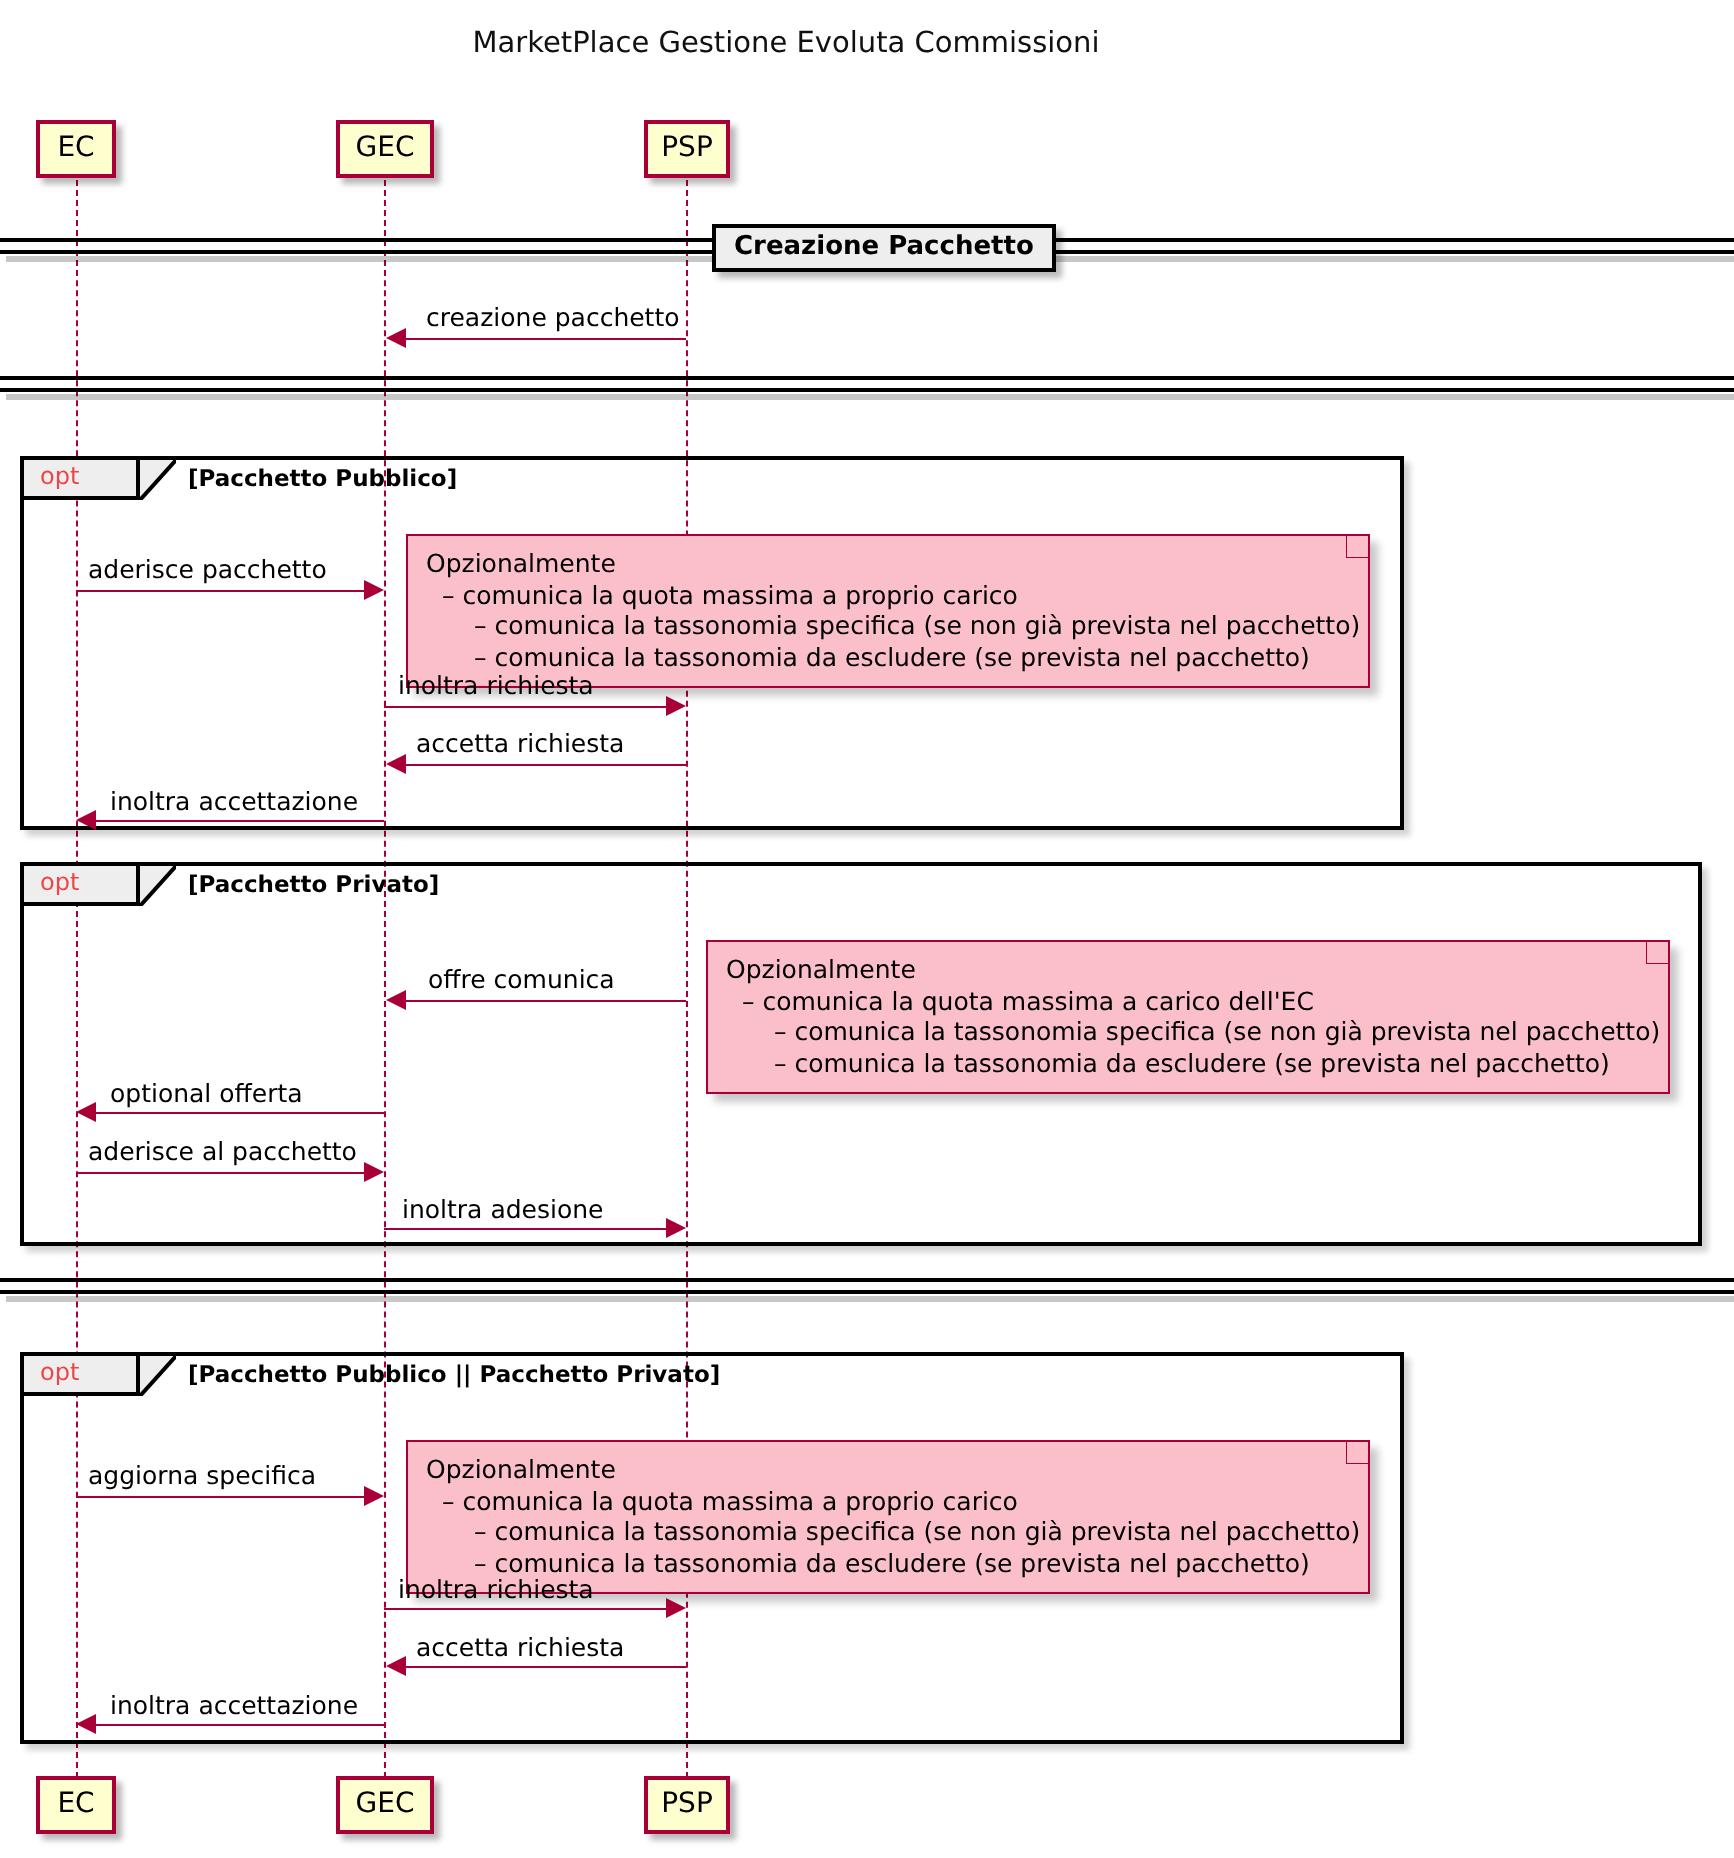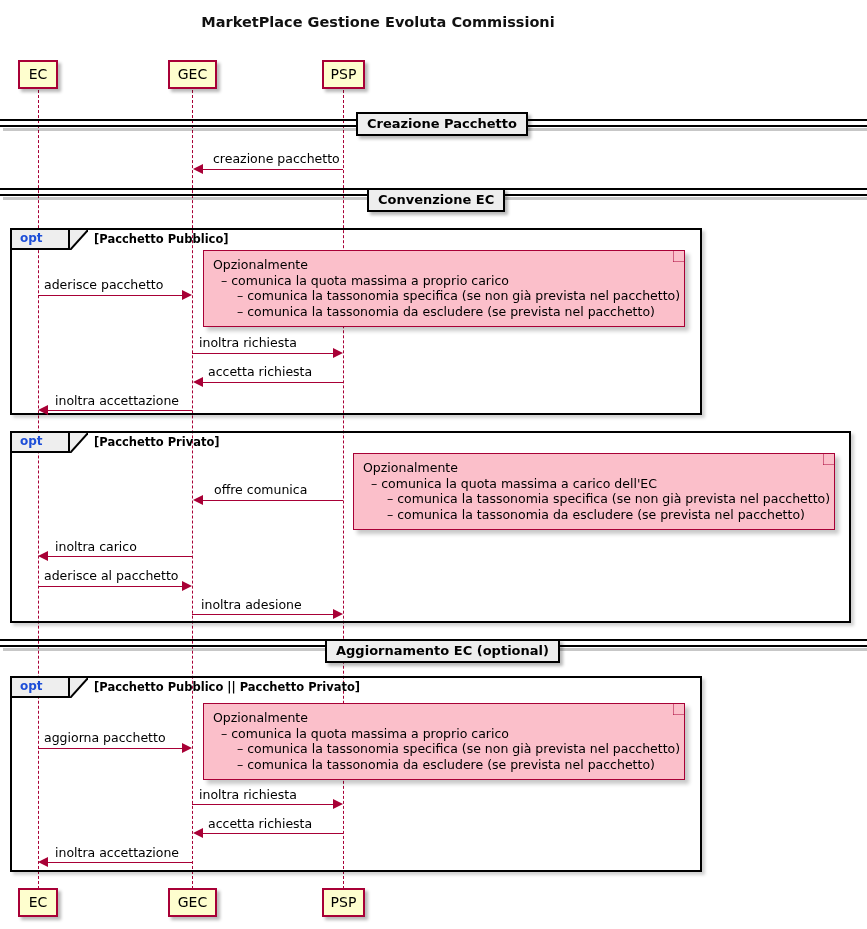--- a/index.html
+++ b/index.html
@@ -17,26 +17,26 @@
   #canvas {
     position: absolute;
     left: 0; top: 0;
     width: 867px;
     height: 929px;
   }
 
   
   .diagram-title {
     position: absolute;
-    left: 0;
+    left: 15px;
     top: 14px;
     width: 756px;
     text-align: center;
     font-size: 14.5px;
-    font-weight: bold;
+    font-weight: normal;
     color: #111111;
     letter-spacing: 0px;
   }
 
   
   .participant {
     position: absolute;
     box-sizing: border-box;
     background: #FEFECE;
     border: 2px solid #A80036;
@@ -121,42 +121,43 @@
     width: 18px;
     height: 20px;
     overflow: hidden;
   }
   .opt-tab-cut svg { display: block; }
   .opt-label {
     position: absolute;
     left: 8px;
     top: 1px;
     font-size: 12px;
-    font-weight: bold;
-    color: #1d4ed8;
+    font-weight: normal;
+    color: #ef4444;
   }
   .opt-guard {
     position: absolute;
     top: 2px;
     font-size: 11.5px;
     font-weight: bold;
     color: #000000;
     white-space: nowrap;
   }
 
   
   .note {
     position: absolute;
     box-sizing: border-box;
     background: #FBBFCA;
     border: 1px solid #A80036;
     color: #000000;
     font-size: 12.5px;
     padding: 6px 9px 7px 9px;
     box-shadow: 4px 4px 4px rgba(0,0,0,0.22);
+    margin-top: 17px;
   }
   .note .fold {
     position: absolute;
     top: 0;
     right: 0;
     width: 11px;
     height: 11px;
   }
   .note .fold svg { display: block; }
   .note-line { white-space: nowrap; line-height: 15.5px; }
@@ -217,21 +218,20 @@
   </div>
   <div class="divider-label" style="left:356px; top:112px;">Creazione Pacchetto</div>
 
   <div class="msg-label" style="left:213px; top:151px;">creazione pacchetto</div>
   <div class="msg-line" style="left:202px; top:169px; width:141px;"></div>
   <div class="msg-head left" style="left:193px; top:164px;"></div>
 
   <div class="divider-lines" style="top:188px;">
     <div class="divider-shadow" style="top:9px;"></div>
   </div>
-  <div class="divider-label" style="left:367px; top:188px;">Convenzione EC</div>
 
   <div class="opt-frame" style="left:10px; top:228px; width:692px; height:187px;">
     <div class="opt-tab"></div>
     <div class="opt-tab-cut">
       <svg width="18" height="20" viewBox="0 0 18 20">
         <path d="M0,0 L18,0 L0,20 Z" fill="#EEEEEE"></path>
         <path d="M18,0 L0,20" stroke="#000000" stroke-width="2" fill="none"></path>
       </svg>
     </div>
     <div class="opt-label">opt</div>
@@ -289,36 +289,35 @@
     <div class="note-line indent-0">Opzionalmente</div>
     <div class="note-line indent-1">– comunica la quota massima a carico dell'EC</div>
     <div class="note-line indent-2">– comunica la tassonomia specifica (se non già prevista nel pacchetto)</div>
     <div class="note-line indent-2">– comunica la tassonomia da escludere (se prevista nel pacchetto)</div>
   </div>
 
   <div class="msg-label" style="left:214px; top:482px;">offre comunica</div>
   <div class="msg-line" style="left:202px; top:500px; width:141px;"></div>
   <div class="msg-head left" style="left:193px; top:495px;"></div>
 
-  <div class="msg-label" style="left:55px; top:539px;">inoltra carico</div>
+  <div class="msg-label" style="left:55px; top:539px;">optional offerta</div>
   <div class="msg-line" style="left:48px; top:556px; width:144px;"></div>
   <div class="msg-head left" style="left:38px; top:551px;"></div>
 
   <div class="msg-label" style="left:44px; top:568px;">aderisce al pacchetto</div>
   <div class="msg-line" style="left:38px; top:586px; width:145px;"></div>
   <div class="msg-head right" style="left:182px; top:581px;"></div>
 
   <div class="msg-label" style="left:201px; top:597px;">inoltra adesione</div>
   <div class="msg-line" style="left:192px; top:614px; width:142px;"></div>
   <div class="msg-head right" style="left:333px; top:609px;"></div>
 
   <div class="divider-lines" style="top:639px;">
     <div class="divider-shadow" style="top:9px;"></div>
   </div>
-  <div class="divider-label" style="left:325px; top:639px;">Aggiornamento EC (optional)</div>
 
   <div class="opt-frame" style="left:10px; top:676px; width:692px; height:196px;">
     <div class="opt-tab"></div>
     <div class="opt-tab-cut">
       <svg width="18" height="20" viewBox="0 0 18 20">
         <path d="M0,0 L18,0 L0,20 Z" fill="#EEEEEE"></path>
         <path d="M18,0 L0,20" stroke="#000000" stroke-width="2" fill="none"></path>
       </svg>
     </div>
     <div class="opt-label">opt</div>
@@ -331,21 +330,21 @@
         <path d="M0,0 L11,11 L0,11 Z" fill="#FBBFCA"></path>
         <path d="M0,0 L0,11 L11,11" stroke="#A80036" stroke-width="1" fill="none"></path>
       </svg>
     </div>
     <div class="note-line indent-0">Opzionalmente</div>
     <div class="note-line indent-1">– comunica la quota massima a proprio carico</div>
     <div class="note-line indent-2">– comunica la tassonomia specifica (se non già prevista nel pacchetto)</div>
     <div class="note-line indent-2">– comunica la tassonomia da escludere (se prevista nel pacchetto)</div>
   </div>
 
-  <div class="msg-label" style="left:44px; top:730px;">aggiorna pacchetto</div>
+  <div class="msg-label" style="left:44px; top:730px;">aggiorna specifica</div>
   <div class="msg-line" style="left:38px; top:748px; width:145px;"></div>
   <div class="msg-head right" style="left:182px; top:743px;"></div>
 
   <div class="msg-label" style="left:199px; top:787px;">inoltra richiesta</div>
   <div class="msg-line" style="left:192px; top:804px; width:142px;"></div>
   <div class="msg-head right" style="left:333px; top:799px;"></div>
 
   <div class="msg-label" style="left:208px; top:816px;">accetta richiesta</div>
   <div class="msg-line" style="left:202px; top:833px; width:141px;"></div>
   <div class="msg-head left" style="left:193px; top:828px;"></div>

